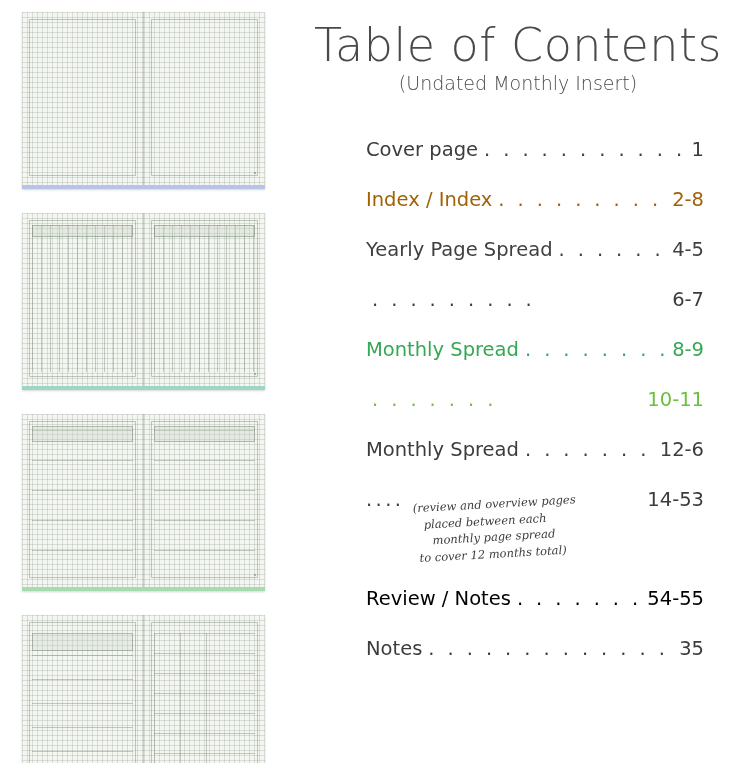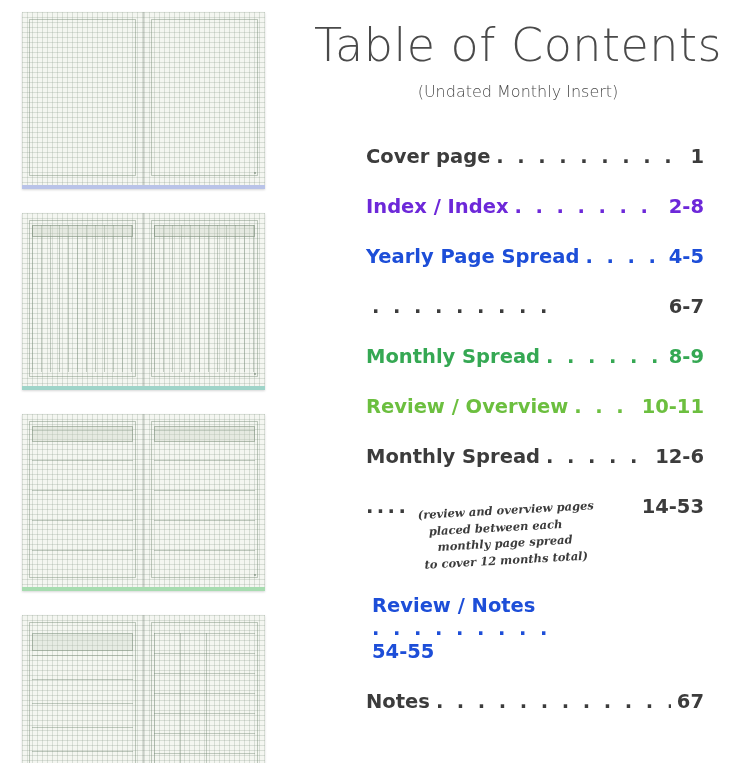--- a/index.html
+++ b/index.html
@@ -114,36 +114,35 @@
     font-weight: 300;
     font-size: 46px;
     letter-spacing: 0.5px;
     color: #4a4a4a;
     text-align: center;
     margin-top: 18px;
     white-space: nowrap;
   }
   .toc-subtitle {
     font-family: "DejaVu Sans", sans-serif;
-    font-size: 16px;
+    font-size: 19px;
     color: #4a4a4a;
     text-align: center;
-    margin-top: 10px;
     font-weight: 300;
   }
 
   .toc-list {
     margin-top: 44px;
     padding: 0 32px 0 66px;
   }
   .toc-row {
     display: flex;
     align-items: baseline;
     font-family: "DejaVu Sans", sans-serif;
-    font-weight: 700;
+    font-weight: 400;
     font-size: 19.5px;
     margin-bottom: 27px;
     white-space: nowrap;
   }
   .toc-label { flex: 0 0 auto; }
   .toc-dots {
     flex: 1 1 auto;
     overflow: hidden;
     margin: 0 6px;
     font-size: 19.5px;
@@ -247,45 +246,44 @@
     <div class="toc-subtitle">(Undated Monthly Insert)</div>
 
     <div class="toc-list">
 
       <div class="toc-row" style="color:#3c3c3c;">
         <span class="toc-label">Cover page</span>
         <span class="toc-dots">. . . . . . . . . . . . . . . .</span>
         <span class="toc-pages">1</span>
       </div>
 
-      <div class="toc-row" style="color:#6d28d9;">
+      <div class="toc-row" style="color:#a16207;">
         <span class="toc-label">Index / Index</span>
         <span class="toc-dots">. . . . . . . . . . . .</span>
         <span class="toc-pages">2-8</span>
       </div>
 
-      <div class="toc-row" style="color:#1d4ed8;">
+      <div class="toc-row" style="color:#404040;">
         <span class="toc-label">Yearly Page Spread</span>
         <span class="toc-dots">. . . . . . .</span>
         <span class="toc-pages">4-5</span>
       </div>
 
       <div class="toc-row" style="color:#3c3c3c;">
         <span class="toc-dots">. . . . . . . . .</span>
         <span class="toc-pages">6-7</span>
       </div>
 
       <div class="toc-row" style="color:#35a853;">
         <span class="toc-label">Monthly Spread</span>
         <span class="toc-dots">. . . . . . . . .</span>
         <span class="toc-pages">8-9</span>
       </div>
 
       <div class="toc-row" style="color:#6cbf3f;">
-        <span class="toc-label">Review / Overview</span>
         <span class="toc-dots">. . . . . . .</span>
         <span class="toc-pages">10-11</span>
       </div>
 
       <div class="toc-row" style="color:#3c3c3c;">
         <span class="toc-label">Monthly Spread</span>
         <span class="toc-dots">. . . . . . . .</span>
         <span class="toc-pages">12-6</span>
       </div>
 
@@ -293,27 +291,27 @@
         <span class="ellipsis-mark">....</span>
         <span class="note-hand">
           <span>(review and overview pages</span>
           <span>placed between each</span>
           <span>monthly page spread</span>
           <span>to cover 12 months total)</span>
         </span>
         <span class="toc-pages">14-53</span>
       </div>
 
-      <div class="toc-row" style="color:#1d4ed8;flex-direction:column;">
+      <div class="toc-row" style="color:#000000;">
         <span class="toc-label">Review / Notes</span>
         <span class="toc-dots">. . . . . . . . .</span>
         <span class="toc-pages">54-55</span>
       </div>
 
       <div class="toc-row" style="color:#3c3c3c;margin-top:25px;">
         <span class="toc-label">Notes</span>
         <span class="toc-dots">. . . . . . . . . . . . . .</span>
-        <span class="toc-pages">67</span>
+        <span class="toc-pages">35</span>
       </div>
 
     </div>
   </div>
 </div>
 
 </body></html>

